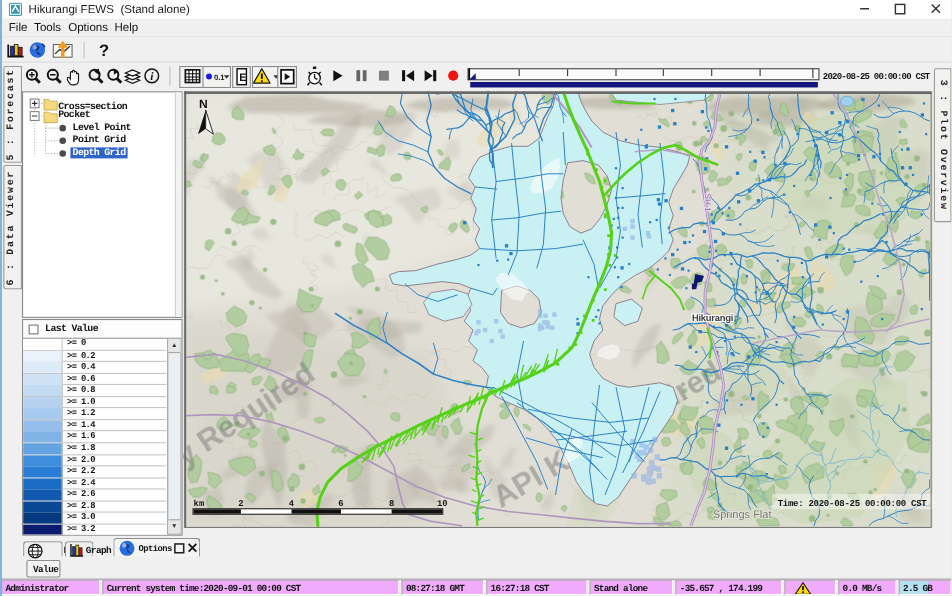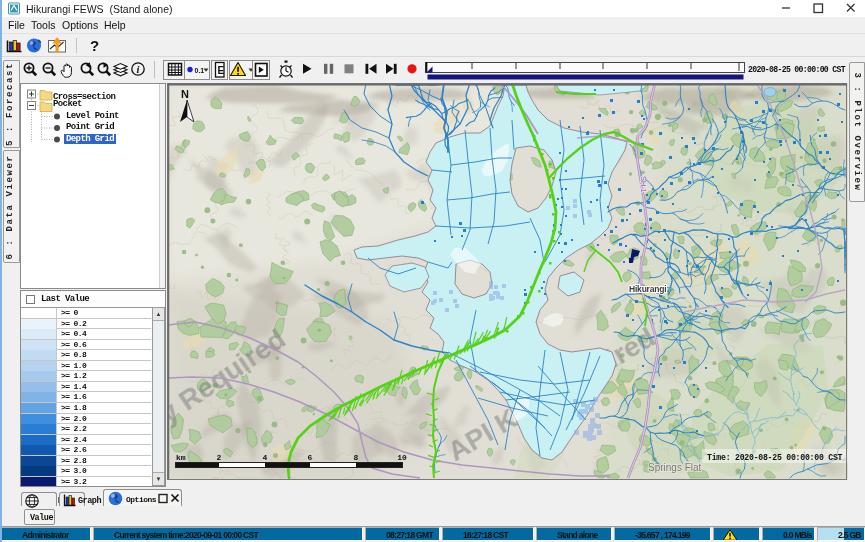--- a/index.html
+++ b/index.html
@@ -11,21 +11,21 @@
 .toolbar1{left:0;top:34px;width:865px;height:23px;background:#f0f0f0;border-bottom:1px solid #d8d8d8}
 .mid{left:0;top:57px;width:865px;height:430px;background:#f0f0f0}
 .vtabbox{position:absolute;background:#f1f1ef;border:1px solid #9a9a9a;border-radius:2px 0 0 2px;overflow:hidden}
 .vtabbox>div{position:absolute;height:16px;font-family:"Liberation Mono",monospace;font-size:9px;font-weight:bold;color:#222;letter-spacing:1.6px;white-space:nowrap;text-align:center;line-height:15px}
 .panel{border:1px solid #8a8a8a;background:#fff}
 .treetext{position:absolute;font-family:"Liberation Mono",monospace;font-size:9px;font-weight:bold;letter-spacing:-0.6px;color:#111;white-space:pre}
 .sel{background:#2f64c8;color:#fff;padding:0 2px}
 .legrow{position:absolute;left:0;width:130px;height:10.55px;border-bottom:1px solid #c6c6c6;font-family:"Liberation Mono",monospace;font-size:8px;font-weight:bold;letter-spacing:-0.6px;color:#111}
 .legrow .sw{position:absolute;left:0;top:0;width:36px;height:10px;border-right:1px solid #c6c6c6}
 .legrow .lb{position:absolute;left:40px;top:0px}
-.sbcell{position:absolute;top:527px;height:14px;border:1px solid #aeaeae;border-right-color:#fdfdfd;border-bottom-color:#fdfdfd;background:#0369a1;font-family:Liberation Sans, sans-serif;font-size:8.5px;font-weight:bold;letter-spacing:-0.7px;color:#111;padding:2px 0 0 20px;white-space:nowrap;overflow:hidden}
+.sbcell{position:absolute;top:527px;height:14px;border:1px solid #aeaeae;border-right-color:#fdfdfd;border-bottom-color:#fdfdfd;background:#f0abfc;font-family:Liberation Mono, monospace;font-size:8.5px;font-weight:bold;letter-spacing:-0.7px;color:#111;padding:2px 0 0 3px;white-space:nowrap;overflow:hidden}
 .tab{position:absolute;background:#f0f0f0;border:1px solid #8e8e8e;border-bottom:none;border-radius:3px 3px 0 0;font-family:"Liberation Mono",monospace;font-size:8.5px;font-weight:bold;color:#111;letter-spacing:-0.5px}
 .blue-edge{left:0;top:0;width:2px;height:542px;background:#7fb4e2}
 </style></head>
 <body>
 <div class="abs titlebar"></div>
 <svg class="abs" style="left:8px;top:2px" width="12" height="13">
 <rect x="0" y="0.5" width="12" height="12" rx="1.5" fill="#3996b4"></rect>
 <rect x="1.5" y="2" width="9" height="9" fill="none" stroke="#fff" stroke-width="1"></rect>
 <path d="M3,8.5 l3,-5 3,5" stroke="#fff" stroke-width="1.2" fill="none"></path>
 </svg>

